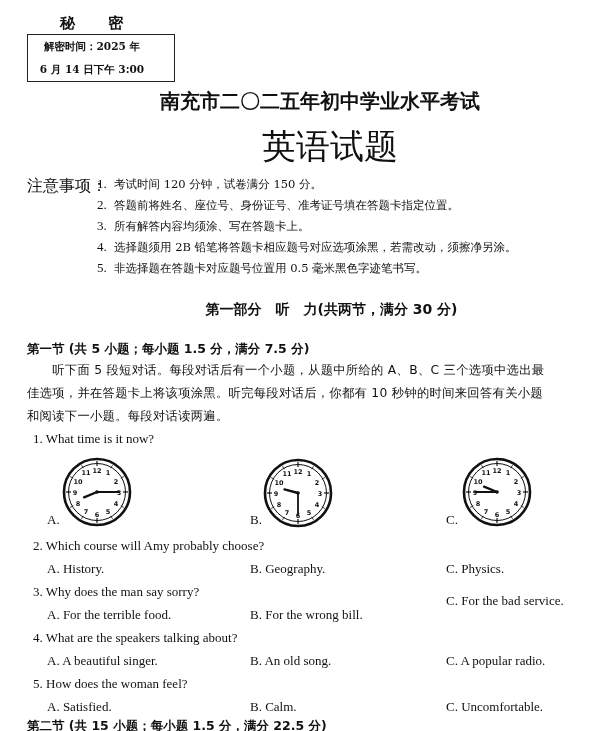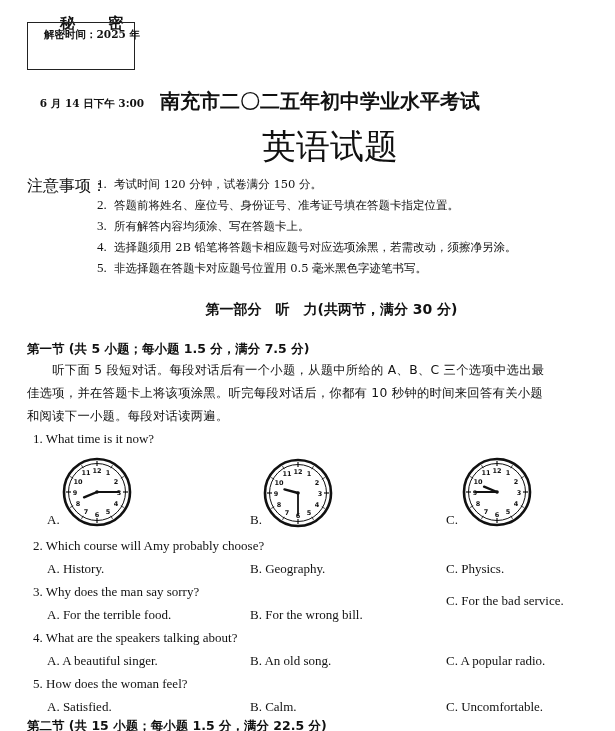--- a/index.html
+++ b/index.html
@@ -3,21 +3,21 @@
   <meta charset="utf-8">
   <style>
     html, body { margin: 0; padding: 0; background: #ffffff; }
     body {
       width: 615px; height: 731px; overflow: hidden; position: relative;
       font-family: "DejaVu Serif", "Liberation Serif", serif;
       color: #111;
     }
     .abs { position: absolute; white-space: nowrap; }
     .secret-title { left: 60px; top: 14px; font-size: 15px; font-weight: bold; letter-spacing: 14px; font-family: "DejaVu Sans", sans-serif; }
-    .secret-box { left: 27px; top: 22px; width: 108px; height: 48px; border: 1.5px solid #222; box-sizing: border-box; }
+    .secret-box { left: 27px; top: 34px; width: 148px; height: 48px; border: 1.5px solid #222; box-sizing: border-box; }
     .secret-line { font-size: 10.5px; font-weight: bold; width: 128px; text-align: center; left: 0; font-family: "DejaVu Serif", serif; }
     .main-title { left: 0; width: 615px; text-align: center; padding-left: 25px; box-sizing: border-box; top: 88px; font-size: 20px; font-weight: bold; font-family: "DejaVu Serif", serif; }
     .sub-title { left: 0; width: 615px; text-align: center; padding-left: 45px; box-sizing: border-box; top: 124px; font-size: 34px; font-family: "DejaVu Sans", sans-serif; }
     .notice-label { left: 27px; top: 176px; font-size: 16px; font-weight: normal; font-family: "DejaVu Sans", sans-serif; }
     .notice-item { left: 97px; font-size: 11.5px; }
     .notice-item .num { display: inline-block; width: 17px; font-family: "Liberation Serif", serif; font-size: 13px; }
     .part-title { left: 0; width: 615px; text-align: center; padding-left: 48px; box-sizing: border-box; top: 301px; font-size: 14px; font-weight: bold; font-family: "DejaVu Sans", sans-serif; }
     .section-title { left: 27px; top: 341px; font-size: 12.5px; font-weight: bold; font-family: "DejaVu Sans", sans-serif; }
     .para { left: 27px; width: 565px; font-size: 12.3px; font-family: "DejaVu Sans", sans-serif; letter-spacing: 0.3px; }
     .q { left: 33px; font-size: 13px; font-family: "Liberation Serif", serif; }
@@ -28,21 +28,21 @@
     .clock-label { font-size: 13px; font-family: "Liberation Serif", serif; }
     .clock { position: absolute; width: 72px; height: 72px; }
     .section2 { left: 27px; top: 718px; font-size: 12.5px; font-weight: bold; font-family: "DejaVu Sans", sans-serif; }
   </style>
 </head>
 <body>
 
 <div class="abs secret-title">秘 密</div>
 <div class="abs secret-box">
   <div class="abs secret-line" style="top:5px;">解密时间：2025 年</div>
-  <div class="abs secret-line" style="top:28px;margin-top:46px;">6 月 14 日下午 3:00</div>
+  <div class="abs secret-line" style="top:28px;">6 月 14 日下午 3:00</div>
 </div>
 <div class="abs main-title">南充市二〇二五年初中学业水平考试</div>
 <div class="abs sub-title">英语试题</div>
 
 <div class="abs notice-label">注意事项：</div>
 <div class="abs notice-item" style="top:176px;"><span class="num">1.</span><span>考试时间 120 分钟，试卷满分 150 分。</span></div>
 <div class="abs notice-item" style="top:197px;"><span class="num">2.</span><span>答题前将姓名、座位号、身份证号、准考证号填在答题卡指定位置。</span></div>
 <div class="abs notice-item" style="top:218px;"><span class="num">3.</span><span>所有解答内容均须涂、写在答题卡上。</span></div>
 <div class="abs notice-item" style="top:239px;"><span class="num">4.</span><span>选择题须用 2B 铅笔将答题卡相应题号对应选项涂黑，若需改动，须擦净另涂。</span></div>
 <div class="abs notice-item" style="top:260px;"><span class="num">5.</span><span>非选择题在答题卡对应题号位置用 0.5 毫米黑色字迹笔书写。</span></div>

